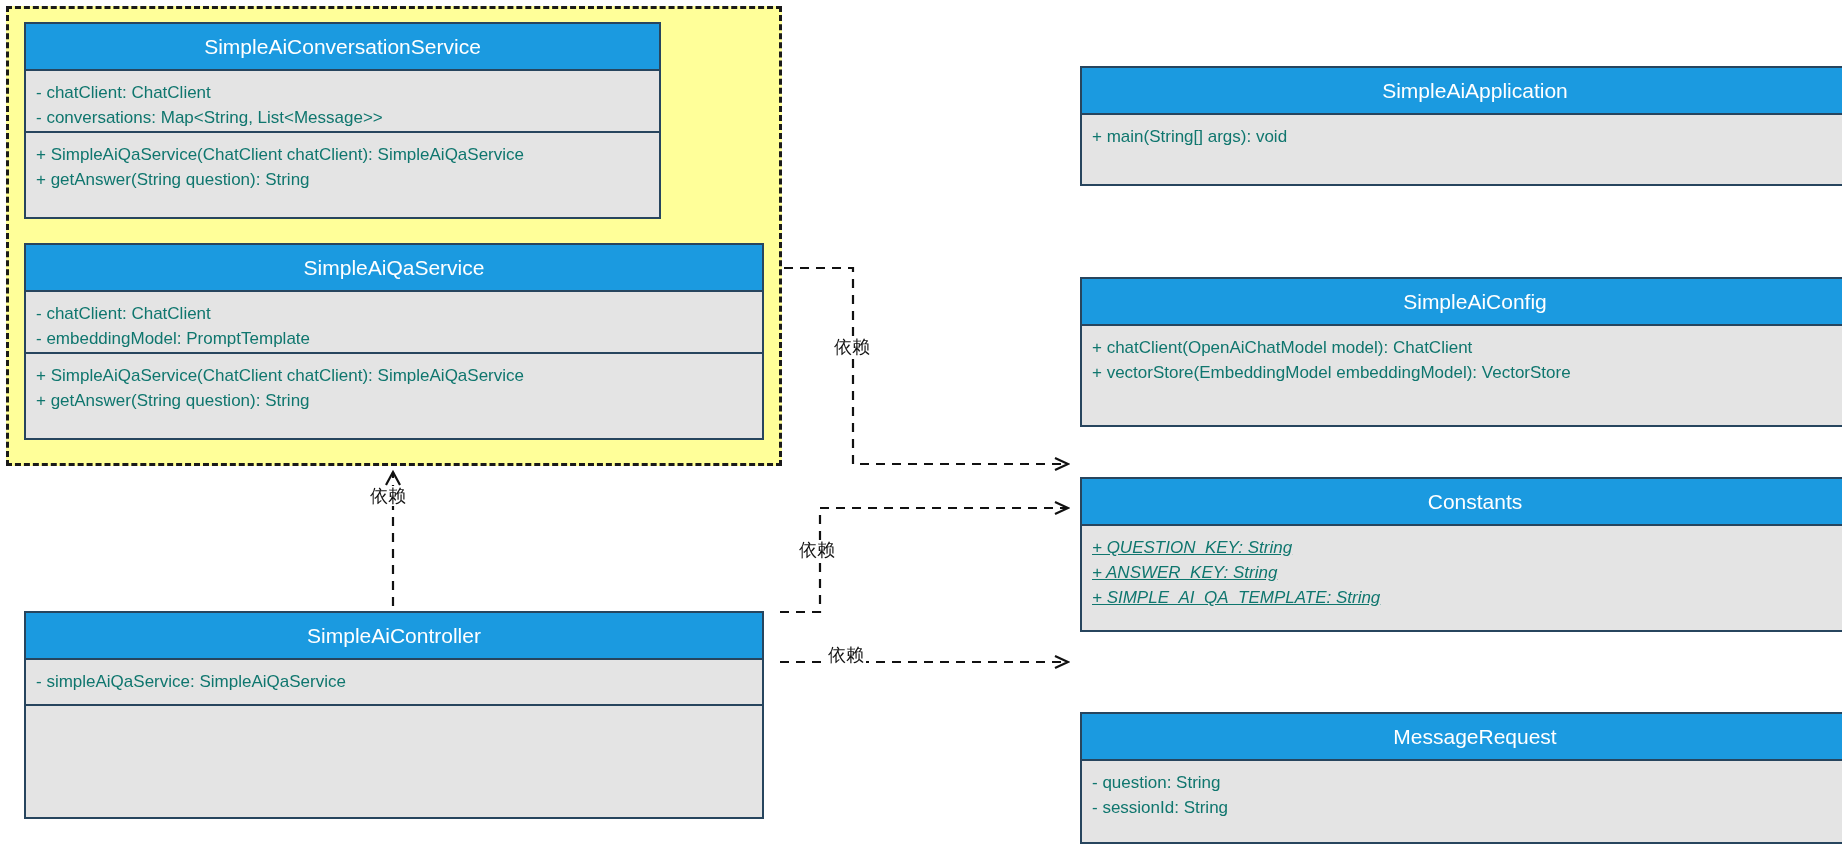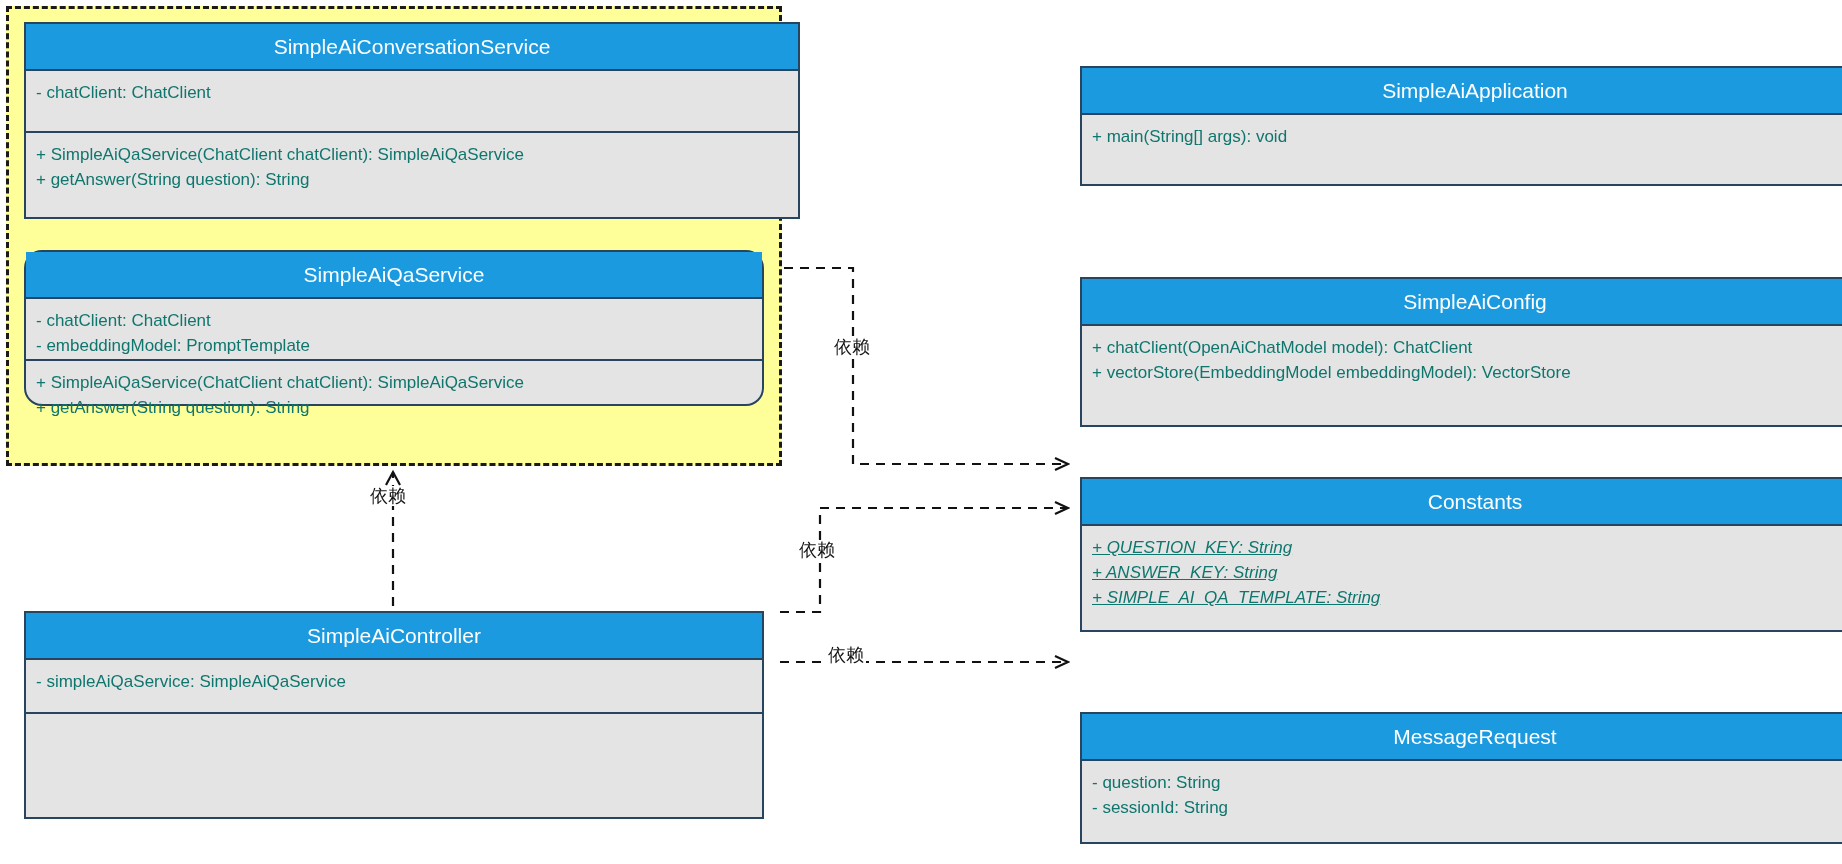--- a/index.html
+++ b/index.html
@@ -91,46 +91,47 @@
     <path d="M780,662 L1068,662" fill="none" stroke="#111111" stroke-width="2.2" stroke-dasharray="9,7" marker-end="url(#openArrow)"></path>
 
     <path d="M393,638 L393,472" fill="none" stroke="#111111" stroke-width="2.2" stroke-dasharray="9,7" marker-end="url(#hollowTriangle)"></path>
   </svg>
 
   <div class="edge-label" style="left:832px;top:337px;">依赖</div>
   <div class="edge-label" style="left:797px;top:540px;">依赖</div>
   <div class="edge-label" style="left:826px;top:645px;">依赖</div>
   <div class="edge-label" style="left:368px;top:486px;">依赖</div>
 
-  <div class="uml" style="left:24px;top:22px;width:776px;height:197px;">
+  <div class="uml" style="left:24px;top:22px;width:637px;height:197px;">
     <div class="uml-header">SimpleAiConversationService</div>
     <div class="uml-section" style="height:62px;">
       <div class="uml-row">- chatClient: ChatClient</div>
+      <div class="uml-row">- conversations: Map&lt;String, List&lt;Message&gt;&gt;</div>
     </div>
     <div class="uml-section">
       <div class="uml-row">+ SimpleAiQaService(ChatClient chatClient): SimpleAiQaService</div>
       <div class="uml-row">+ getAnswer(String question): String</div>
     </div>
   </div>
 
-  <div class="uml" style="left:24px;top:250px;width:740px;height:156px;border-radius:18px;">
+  <div class="uml" style="left:24px;top:243px;width:740px;height:197px;">
     <div class="uml-header">SimpleAiQaService</div>
     <div class="uml-section" style="height:62px;">
       <div class="uml-row">- chatClient: ChatClient</div>
       <div class="uml-row">- embeddingModel: PromptTemplate</div>
     </div>
     <div class="uml-section">
       <div class="uml-row">+ SimpleAiQaService(ChatClient chatClient): SimpleAiQaService</div>
       <div class="uml-row">+ getAnswer(String question): String</div>
     </div>
   </div>
 
   <div class="uml" style="left:24px;top:611px;width:740px;height:208px;">
     <div class="uml-header">SimpleAiController</div>
-    <div class="uml-section" style="height:54px;">
+    <div class="uml-section" style="height:46px;">
       <div class="uml-row">- simpleAiQaService: SimpleAiQaService</div>
     </div>
     <div class="uml-section">
     </div>
   </div>
 
   <div class="uml" style="left:1080px;top:66px;width:790px;height:120px;">
     <div class="uml-header">SimpleAiApplication</div>
     <div class="uml-section">
       <div class="uml-row">+ main(String[] args): void</div>

